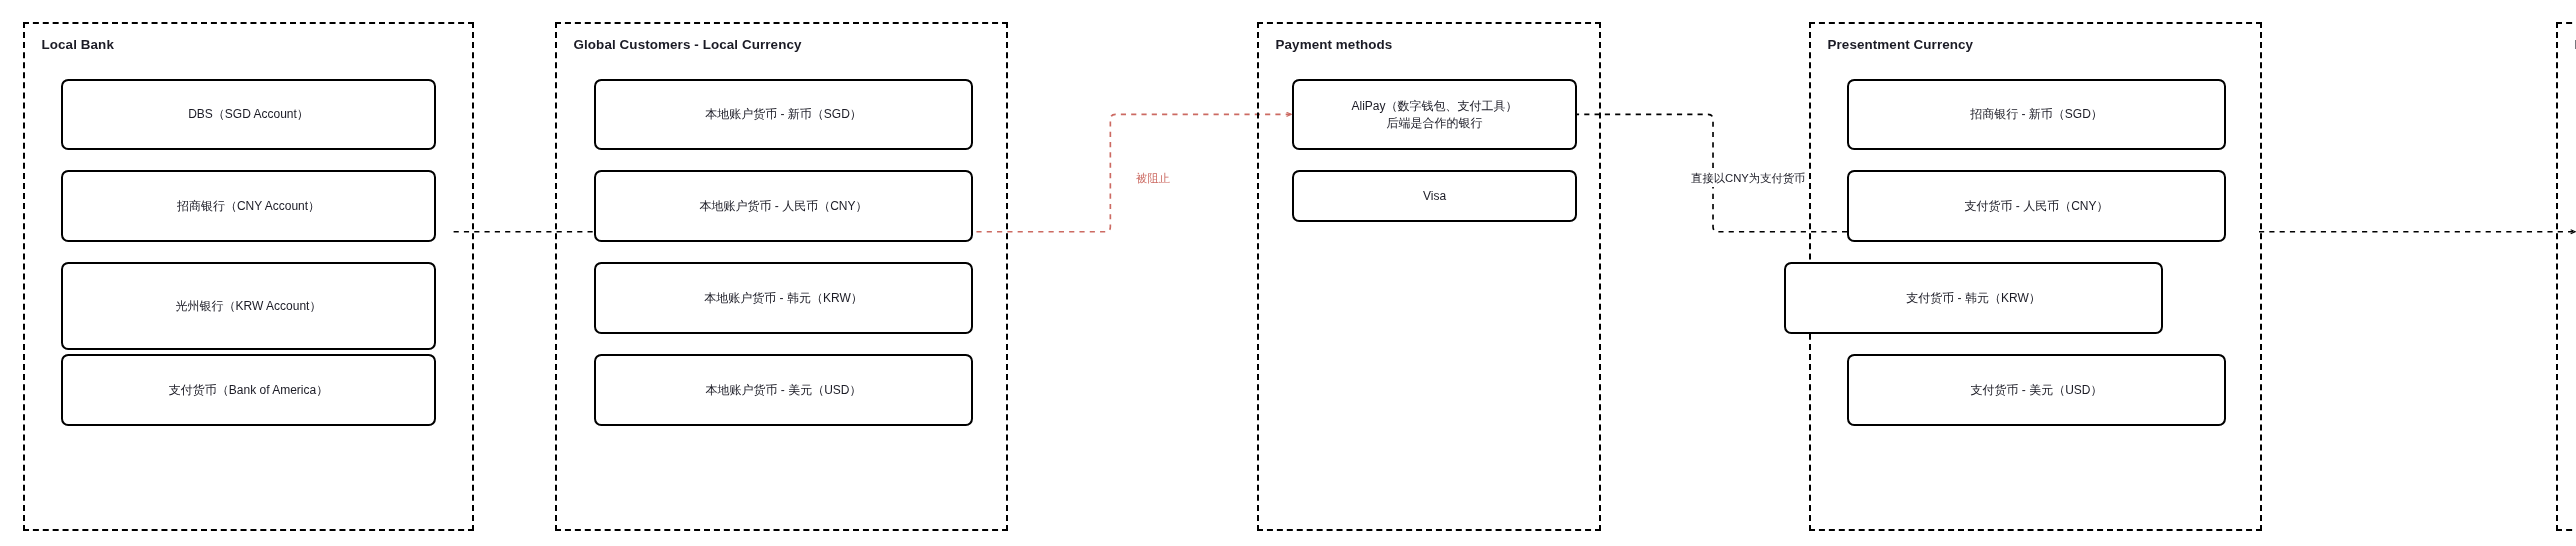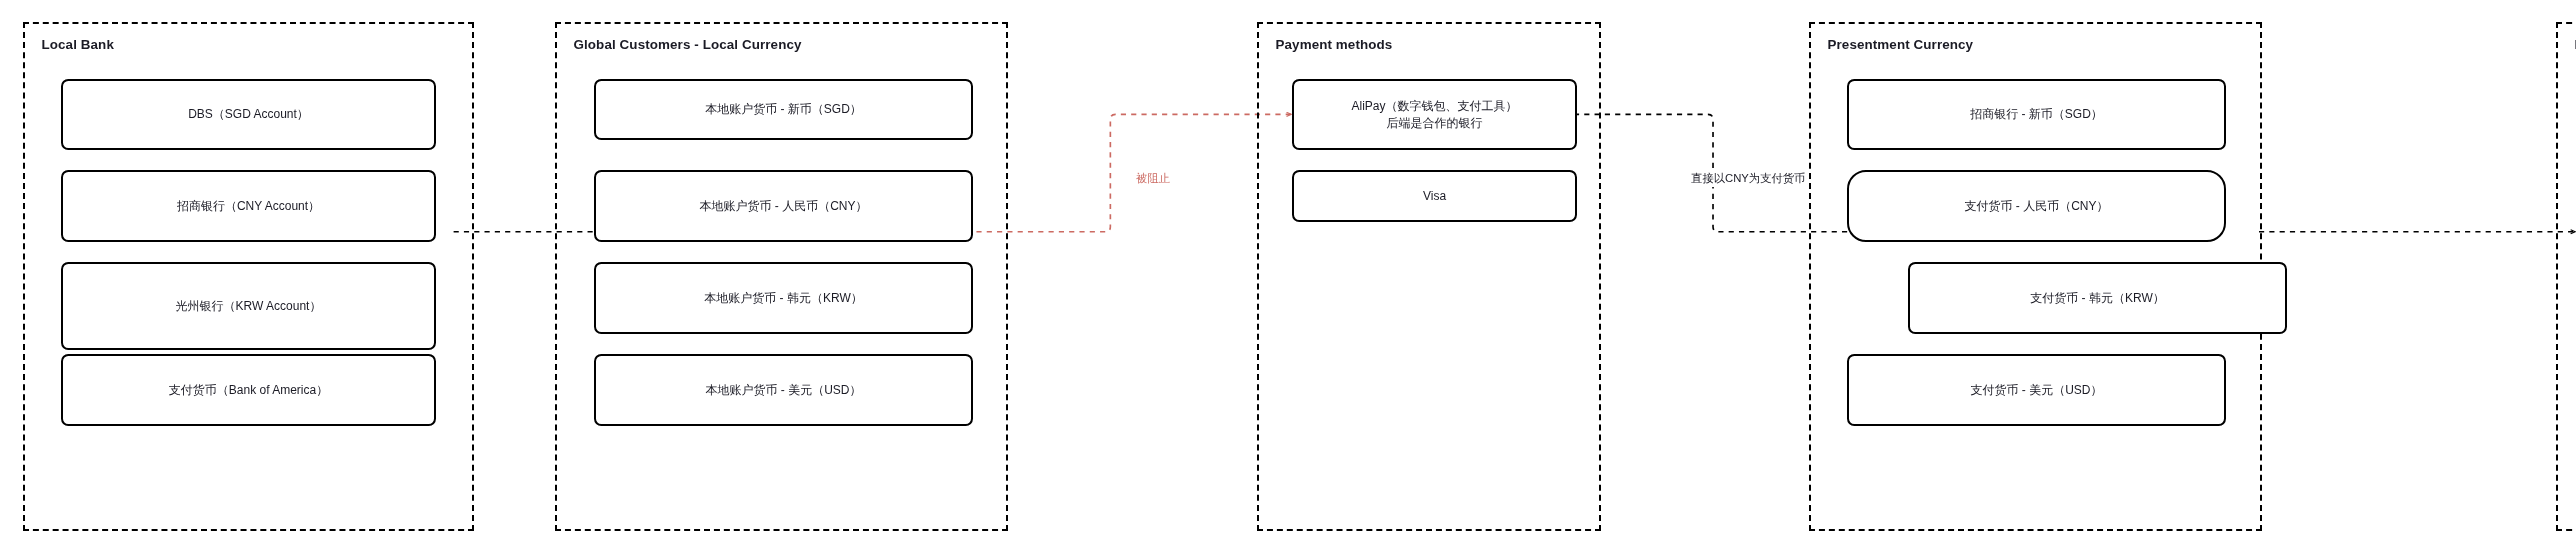--- a/index.html
+++ b/index.html
@@ -104,21 +104,21 @@
   <div class="node" style="left:61px;top:262px;width:375px;height:88px;">
     <span>光州银行（KRW Account）</span>
   </div>
   <div class="node" style="left:61px;top:354px;width:375px;height:72px;">
     <span>支付货币（Bank of America）</span>
   </div>
 
   <div class="group" style="left:555px;top:21.6px;width:453px;height:509px;">
     <div class="group-title">Global Customers - Local Currency</div>
   </div>
-  <div class="node" style="left:594px;top:79px;width:379px;height:61px;justify-content:center;">
+  <div class="node" style="left:594px;top:79px;width:379px;height:71px;justify-content:center;">
     <span>本地账户货币 - 新币（SGD）</span>
   </div>
   <div class="node" style="left:594px;top:170px;width:379px;height:72px;">
     <span>本地账户货币 - 人民币（CNY）</span>
   </div>
   <div class="node" style="left:594px;top:262px;width:379px;height:72px;">
     <span>本地账户货币 - 韩元（KRW）</span>
   </div>
   <div class="node" style="left:594px;top:354px;width:379px;height:72px;">
     <span>本地账户货币 - 美元（USD）</span>
@@ -134,24 +134,24 @@
   <div class="node" style="left:1292px;top:170px;width:285px;height:52px;">
     <span>Visa</span>
   </div>
 
   <div class="group" style="left:1809px;top:21.6px;width:453px;height:509px;">
     <div class="group-title">Presentment Currency</div>
   </div>
   <div class="node" style="left:1847px;top:79px;width:379px;height:71px;">
     <span>招商银行 - 新币（SGD）</span>
   </div>
-  <div class="node" style="left:1847px;top:170px;width:379px;height:72px;border-radius:19px;">
+  <div class="node" style="left:1847px;top:170px;width:379px;height:72px;">
     <span>支付货币 - 人民币（CNY）</span>
   </div>
-  <div class="node" style="left:1908px;top:262px;width:379px;height:72px;text-align:center;">
+  <div class="node" style="left:1784px;top:262px;width:379px;height:72px;text-align:center;">
     <span>支付货币 - 韩元（KRW）</span>
   </div>
   <div class="node" style="left:1847px;top:354px;width:379px;height:72px;">
     <span>支付货币 - 美元（USD）</span>
   </div>
 
   <div class="group" style="left:2556px;top:21.6px;width:340px;height:509px;">
     <div class="group-title">Produt Price</div>
   </div>
 

